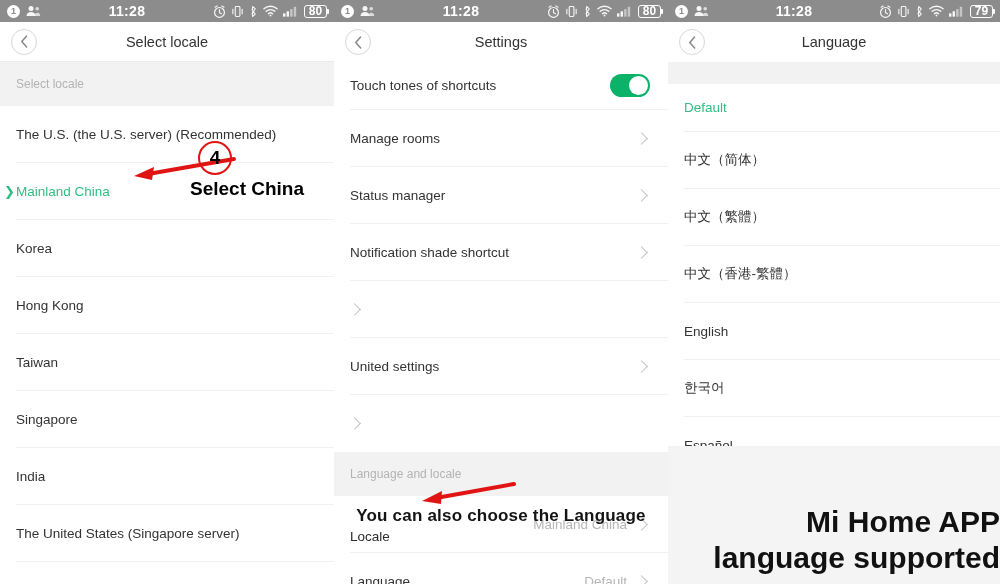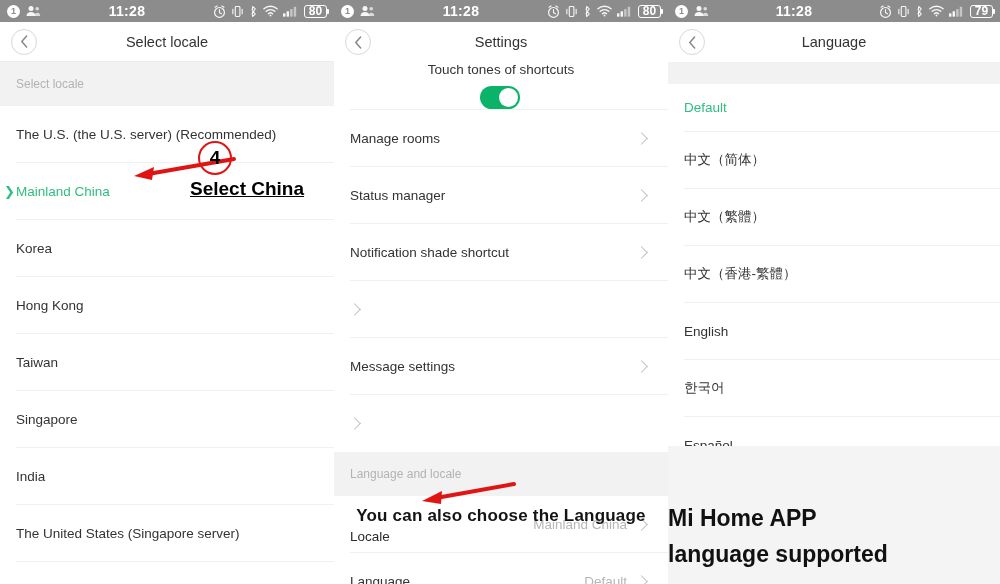--- a/index.html
+++ b/index.html
@@ -117,38 +117,38 @@
   .toggle .knob {
     position: absolute; top: 2px; right: 2px;
     width: 19px; height: 19px; border-radius: 50%;
     background: #fff;
   }
 
   
   .anno { position: absolute; pointer-events: none; }
   .anno-text {
     font-family: "Liberation Sans", "DejaVu Sans", sans-serif;
-    font-weight: bold; color: #000; text-decoration: underline;
+    font-weight: bold; color: #000;
   }
   .circle-num {
     width: 34px; height: 34px; border-radius: 50%;
     border: 2px solid #e11414;
     display: flex; align-items: center; justify-content: center;
     font-size: 19px; font-weight: bold; color: #000;
     background: rgba(255,255,255,0.0);
   }
   .big-note {
     position: absolute; left: 0; right: 0; text-align: center;
     font-size: 24px; font-weight: bold; color: #141414;
     letter-spacing: .2px;
   }
   .p3-caption {
     position: absolute; left: 0; right: 0;
-    text-align: left; color: #111;
-    font-size: 23px; font-weight: bold;
+    text-align: right; color: #111;
+    font-size: 30px; font-weight: bold;
   }
 </style>
 </head>
 <body>
 
 <div class="screens">
 
   <div class="phone p1">
 
     <div class="statusbar">
@@ -287,21 +287,21 @@
     <div class="navbar" style="border-bottom:none;">
       <div class="backbtn">
         <svg width="9" height="13" viewBox="0 0 9 13">
           <path d="M6.6 1 1.8 6.5 6.6 12" fill="none" stroke="#888" stroke-width="1.5" stroke-linecap="round" stroke-linejoin="round"></path>
         </svg>
       </div>
       <div class="navtitle">Settings</div>
     </div>
 
     <div class="rows">
-      <div class="row" style="height:48px;flex-direction:column;">
+      <div class="row" style="height:48px;">
         <span class="label">Touch tones of shortcuts</span>
         <div class="toggle">
           <div class="knob"></div>
         </div>
       </div>
       <div class="row">
         <span class="label">Manage rooms</span>
         <span class="chev"></span>
       </div>
       <div class="row">
@@ -309,21 +309,21 @@
         <span class="chev"></span>
       </div>
       <div class="row">
         <span class="label">Notification shade shortcut</span>
         <span class="chev"></span>
       </div>
       <div class="row">
         <span class="chev"></span>
       </div>
       <div class="row">
-        <span class="label">Message settings</span>
+        <span class="label">United settings</span>
         <span class="chev"></span>
       </div>
       <div class="row" style="border-bottom:none;">
         <span class="chev"></span>
       </div>
     </div>
 
     <div class="band h44">Language and locale</div>
 
     <div class="rows">

